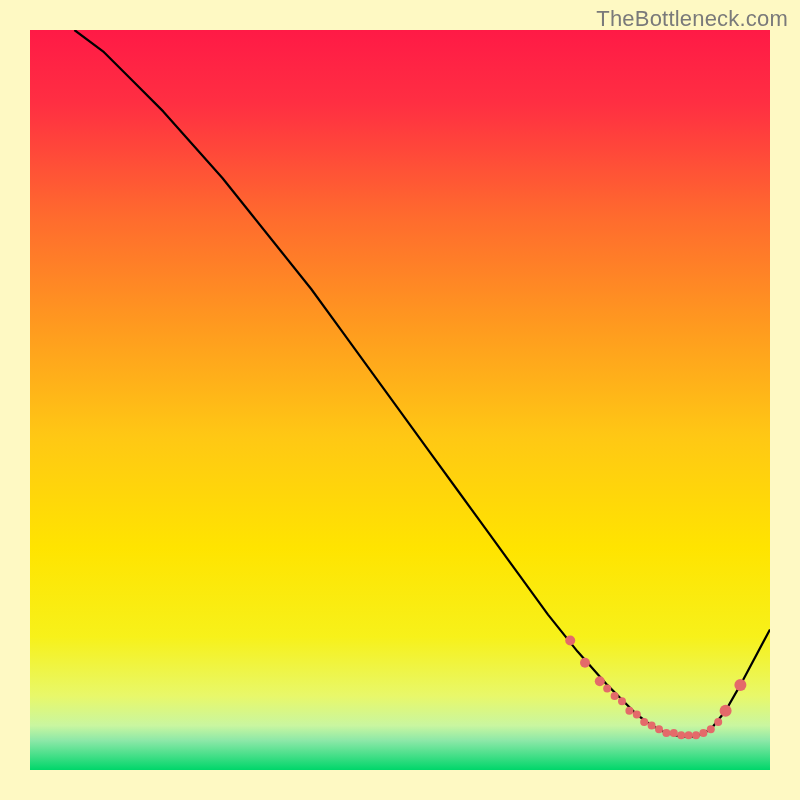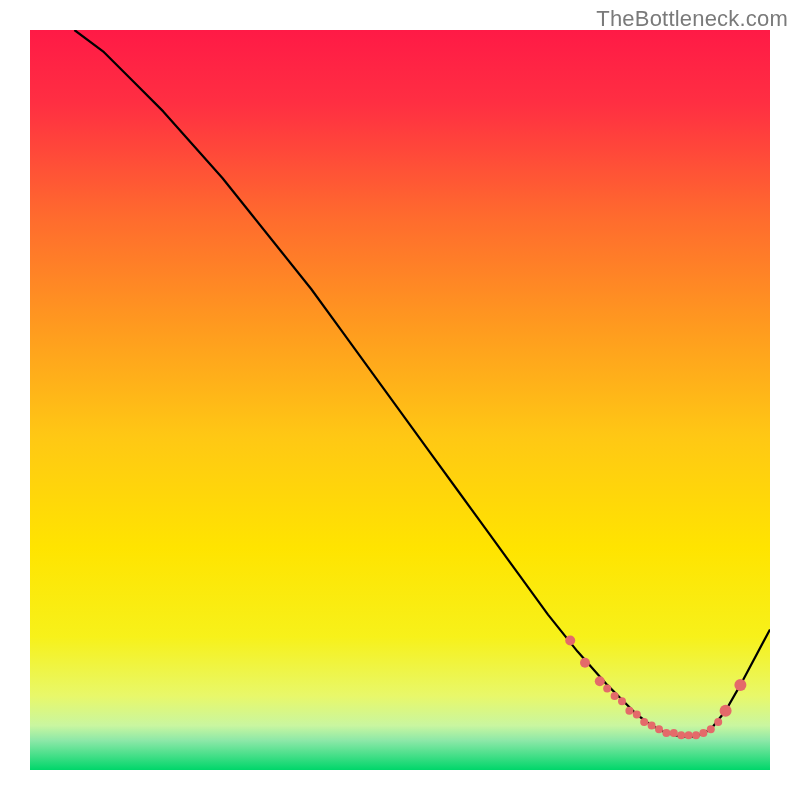--- a/index.html
+++ b/index.html
@@ -8,21 +8,21 @@
     width: 800px;
     height: 800px;
     background: #000;
     overflow: hidden;
     font-family: Arial, Helvetica, sans-serif;
   }
   .stage {
     position: relative;
     width: 800px;
     height: 800px;
-    background: #ffffff;
+    background: #fef9c3;
   }
   .watermark {
     position: absolute;
     top: 6px;
     right: 12px;
     color: #7a7a7a;
     font-size: 22px;
     font-weight: 500;
     letter-spacing: 0.2px;
     user-select: none;

